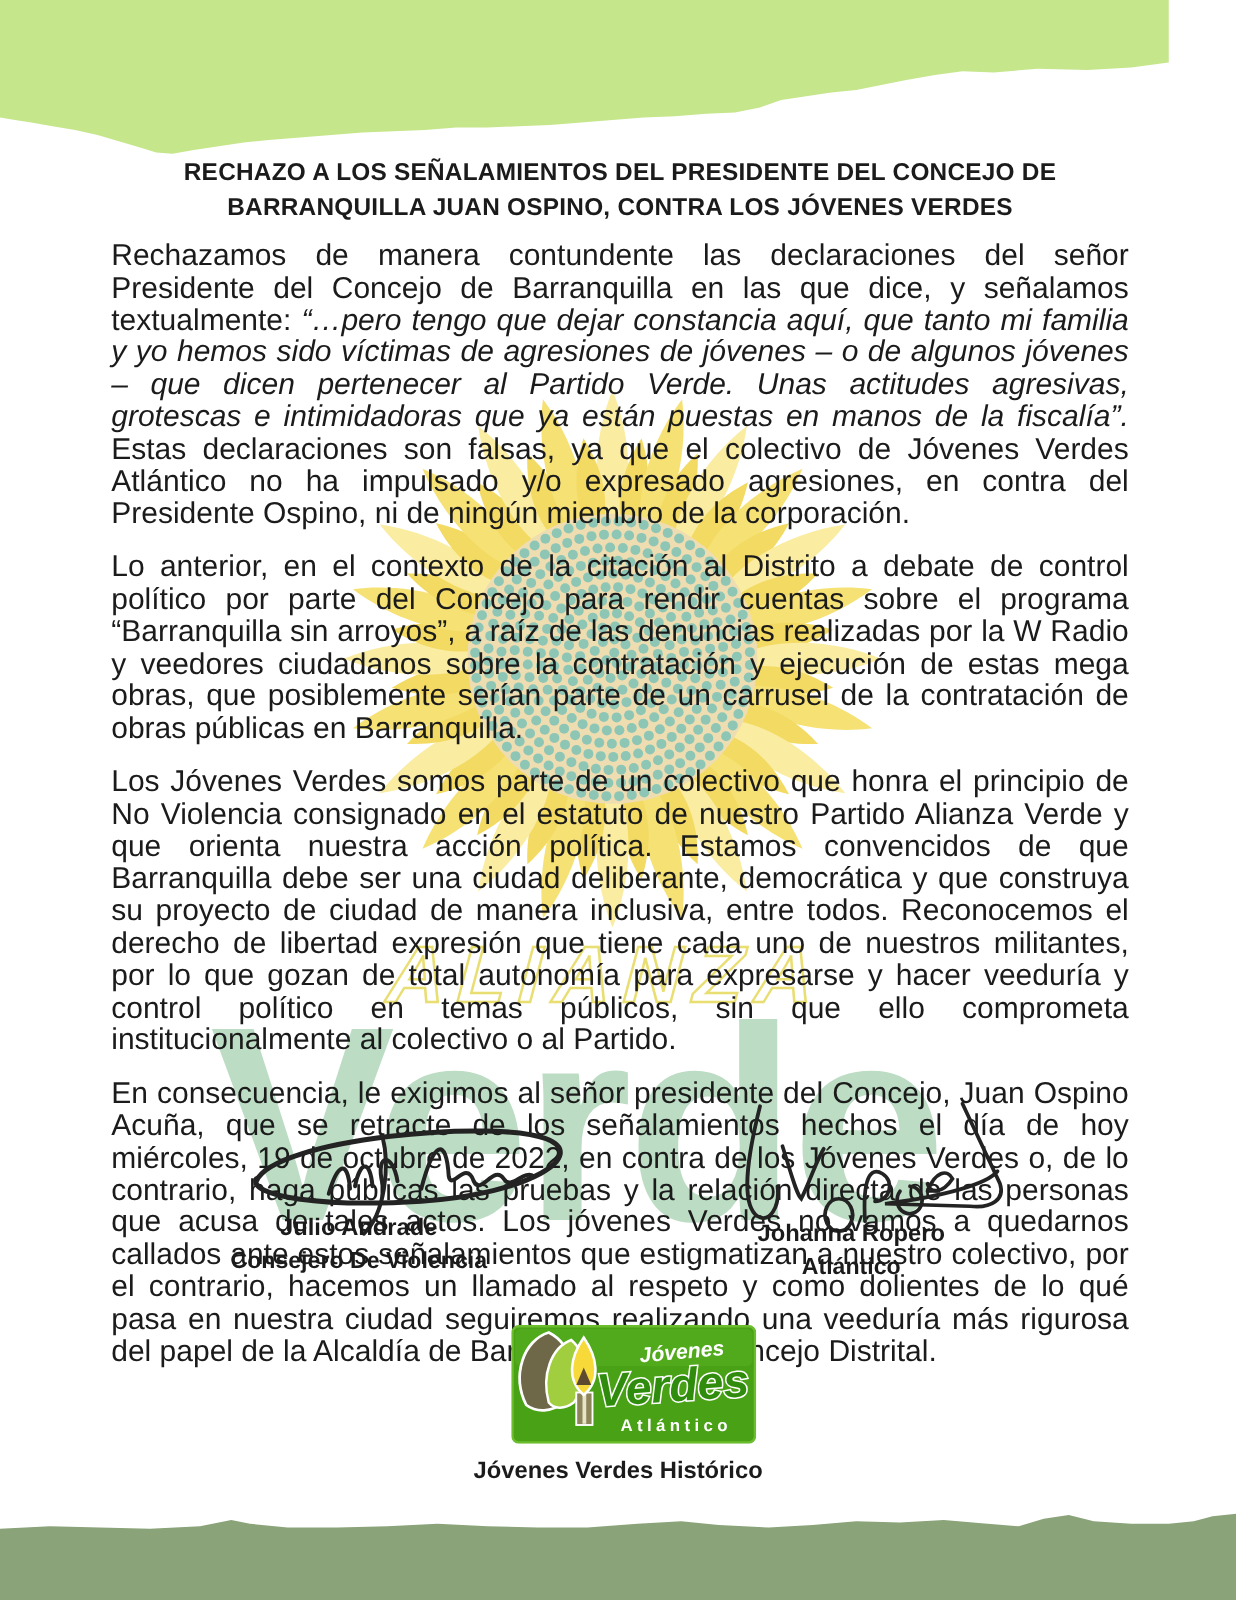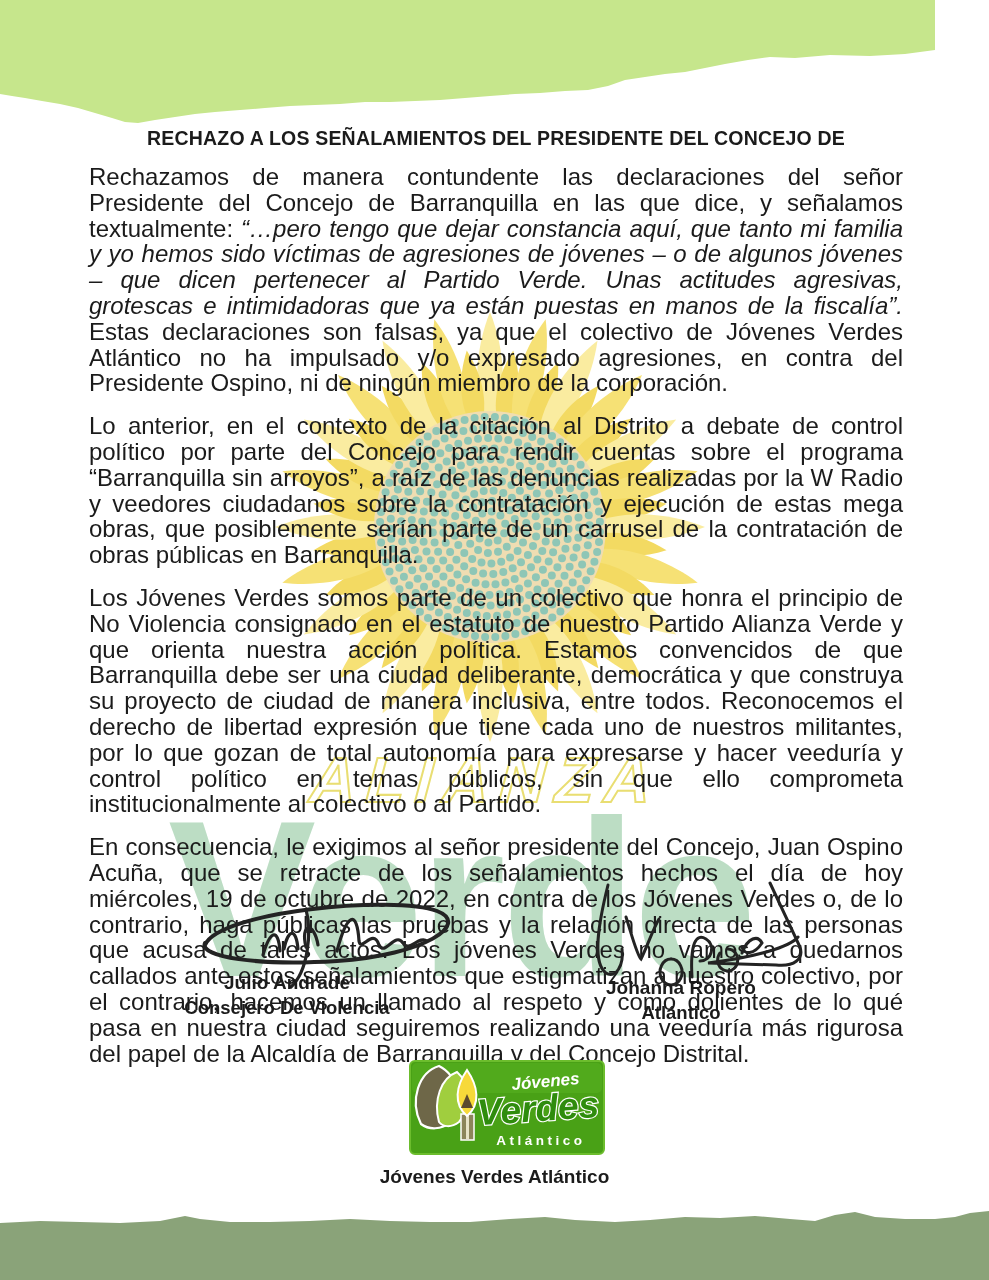--- a/index.html
+++ b/index.html
@@ -481,20 +481,21 @@
           <circle cx="-109.9" cy="5.3" r="4" fill="#8ec6b6"></circle>
         </g>
     </g>
     <text x="540" y="802" text-anchor="middle" font-size="64" font-weight="bold" font-style="italic" letter-spacing="10" fill="none" stroke="#e9de72" stroke-width="2" transform="skewX(-4)">ALIANZA</text>
     <text x="168" y="976" font-size="222" font-weight="bold" letter-spacing="-4" fill="#b7dbc0" opacity="0.93">Verde</text>
   </svg>
 
   <div class="content">
     <div class="title">
       <div>RECHAZO A LOS SEÑALAMIENTOS DEL PRESIDENTE DEL CONCEJO DE</div>
+      <div>BARRANQUILLA JUAN OSPINO, CONTRA LOS JÓVENES VERDES</div>
     </div>
     <p class="para"><span>Rechazamos de manera contundente las declaraciones del señor Presidente del Concejo de Barranquilla en las que dice, y señalamos textualmente: </span><span class="quote-italic">“…pero tengo que dejar constancia aquí, que tanto mi familia y yo hemos sido víctimas de agresiones de jóvenes – o de algunos jóvenes – que dicen pertenecer al Partido Verde. Unas actitudes agresivas, grotescas e intimidadoras que ya están puestas en manos de la fiscalía”.</span><span> Estas declaraciones son falsas, ya que el colectivo de Jóvenes Verdes Atlántico no ha impulsado y/o expresado agresiones, en contra del Presidente Ospino, ni de ningún miembro de la corporación.</span></p>
     <p class="para">Lo anterior, en el contexto de la citación al Distrito a debate de control político por parte del Concejo para rendir cuentas sobre el programa “Barranquilla sin arroyos”, a raíz de las denuncias realizadas por la W Radio y veedores ciudadanos sobre la contratación y ejecución de estas mega obras, que posiblemente serían parte de un carrusel de la contratación de obras públicas en Barranquilla.</p>
     <p class="para">Los Jóvenes Verdes somos parte de un colectivo que honra el principio de No Violencia consignado en el estatuto de nuestro Partido Alianza Verde y que orienta nuestra acción política. Estamos convencidos de que Barranquilla debe ser una ciudad deliberante, democrática y que construya su proyecto de ciudad de manera inclusiva, entre todos. Reconocemos el derecho de libertad expresión que tiene cada uno de nuestros militantes, por lo que gozan de total autonomía para expresarse y hacer veeduría y control político en temas públicos, sin que ello comprometa institucionalmente al colectivo o al Partido.</p>
     <p class="para">En consecuencia, le exigimos al señor presidente del Concejo, Juan Ospino Acuña, que se retracte de los señalamientos hechos el día de hoy miércoles, 19 de octubre de 2022, en contra de los Jóvenes Verdes o, de lo contrario, haga públicas las pruebas y la relación directa de las personas que acusa de tales actos. Los jóvenes Verdes no vamos a quedarnos callados ante estos señalamientos que estigmatizan a nuestro colectivo, por el contrario, hacemos un llamado al respeto y como dolientes de lo qué pasa en nuestra ciudad seguiremos realizando una veeduría más rigurosa del papel de la Alcaldía de Barranquilla y del Concejo Distrital.</p>
   </div>
 
   <svg class="sig-svg" style="left:185px;top:893px;" width="300" height="100" viewBox="0 0 300 100">
     <g fill="none" stroke="#232323" stroke-linecap="round">
       <path stroke-width="4" d="M20,52 C34,18 210,2 252,18 C286,31 240,62 152,68 C72,73 14,64 20,50"></path>
@@ -535,19 +536,19 @@
       <rect x="52" y="54" width="13" height="26" fill="#8c855a" stroke="#ffffff" stroke-width="1.5"></rect>
       <line x1="58.5" y1="55" x2="58.5" y2="79" stroke="#e8e4c8" stroke-width="3"></line>
       <path d="M58,10 C69,26 72,44 58,56 C44,44 47,26 58,10 Z" fill="#f7d93a" stroke="#ffffff" stroke-width="2"></path>
       <path d="M58,34 L64,48 L52,48 Z" fill="#5d4a2f"></path>
     </g>
     <text x="137" y="27" text-anchor="middle" font-size="17" font-weight="bold" font-style="italic" fill="#ffffff" transform="rotate(-5 137 27)">Jóvenes</text>
     <text x="130" y="61" text-anchor="middle" font-size="37" font-weight="bold" font-style="italic" fill="#2f8c0d" stroke="#ffffff" stroke-width="2.4" paint-order="stroke" transform="rotate(-4 130 61)">Verdes</text>
     <text x="132" y="85" text-anchor="middle" font-size="13.5" font-weight="bold" letter-spacing="3.5" fill="#ffffff">Atlántico</text>
   </svg>
 
-  <div class="caption">Jóvenes Verdes Atlántico</div>
+  <div class="caption">Jóvenes Verdes Histórico</div>
 
   <svg class="band" style="top:1205px;" width="989" height="75" viewBox="0 0 989 75">
     <polygon fill="#8aa379" points="0,18 40,16 80,17 120,18 160,16 185,11 200,14 230,17 270,17 310,16 350,14 390,16 430,17 470,17 510,14 545,12 575,15 615,17 650,15 685,12 720,13 755,11 790,14 815,16 835,10 855,7 875,12 905,14 935,14 955,12 970,8 989,6 989,75 0,75"></polygon>
   </svg>
 
 </div>
 
 </body></html>

